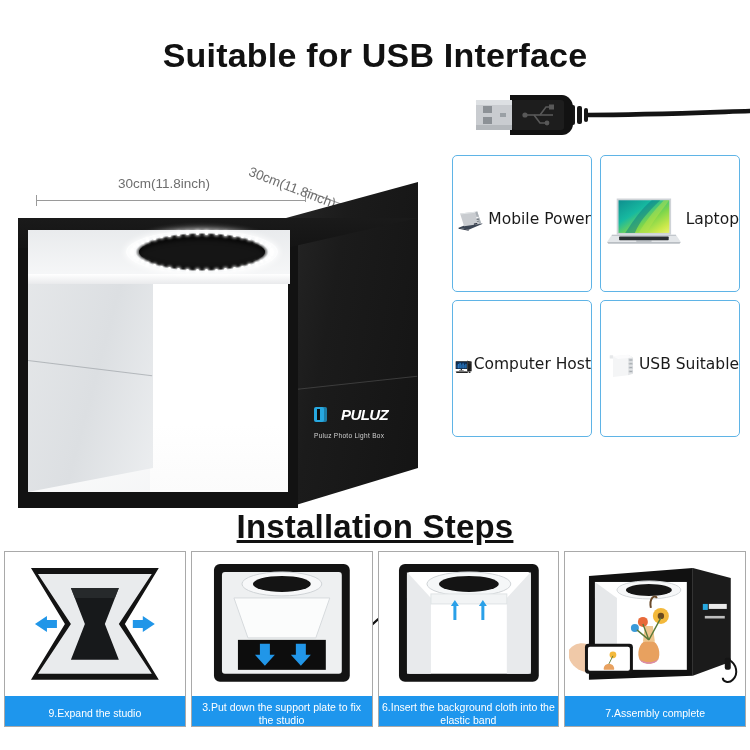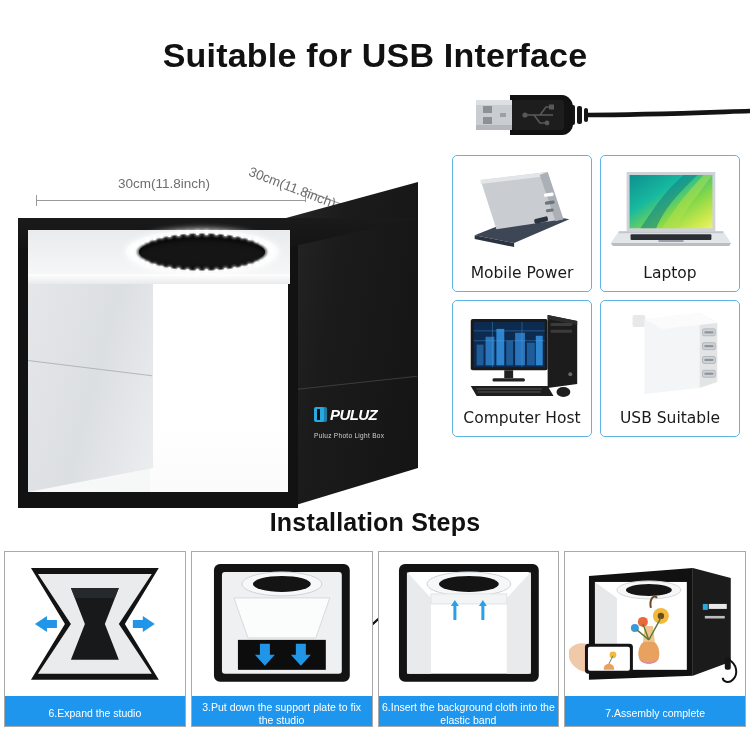--- a/index.html
+++ b/index.html
@@ -11,21 +11,21 @@
     position:relative;
   }
   .page{position:relative;width:750px;height:750px;}
 
   
   .heading{
     position:absolute;left:0;width:750px;text-align:center;
     font-weight:bold;color:#111;letter-spacing:.2px;margin-top:12px;
   }
   #title-usb{top:24px;font-size:34px;}
-  #title-steps{top:496px;font-size:25px;}
+  #title-steps{top:496px;font-size:33px;text-decoration:underline;}
 
   
   .lightbox-area{position:absolute;left:0;top:78px;width:445px;height:400px;}
 
   
   .dimtext{position:absolute;color:#6e6e6e;font-size:13.5px;white-space:nowrap;}
   #dim-top-label{left:118px;top:98px;}
   #dim-side-label{left:252px;top:86px;transform:rotate(21deg);transform-origin:left top;}
   #dim-right-label{left:396px;top:178px;transform:rotate(90deg);transform-origin:left top;}
   .dimline{position:absolute;background:#9a9a9a;}
@@ -103,21 +103,21 @@
     position:absolute;left:268px;top:-26px;width:132px;height:326px;
     background:linear-gradient(100deg,#262626 0%,#1b1b1b 35%,#141414 100%);
     clip-path:polygon(0 36px, 132px 0, 132px 286px, 0 326px);
   }
   .box-right-seam{
     position:absolute;left:268px;top:182px;width:132px;height:1px;
     background:rgba(90,90,90,.55);transform:rotate(-6.2deg);transform-origin:left center;
   }
   
   .brand{position:absolute;left:296px;top:198px;width:96px;text-align:left;}
-  .brand-row{display:flex;align-items:center;gap:3px;}
+  .brand-row{display:flex;align-items:center;gap:14px;}
   .brand-mark{
     width:13px;height:15px;background:#27a8e0;border-radius:2px;position:relative;
     box-shadow:inset -3px 0 0 rgba(0,0,0,.25);
   }
   .brand-mark::before{
     content:"";position:absolute;left:3px;top:2px;width:3px;height:11px;background:#0d0d0d;
   }
   .brand-name{color:#ffffff;font-size:15px;font-weight:bold;letter-spacing:-.6px;font-style:italic;}
   .brand-sub{color:#d2d2d2;font-size:6.5px;margin-top:9px;letter-spacing:.3px;}
 
@@ -125,21 +125,21 @@
   .cable-svg{position:absolute;left:280px;top:372px;}
 
   
   .usbplug{position:absolute;left:470px;top:84px;width:280px;height:62px;}
 
   
   .cards{position:absolute;left:452px;top:155px;width:288px;height:282px;
     display:grid;grid-template-columns:1fr 1fr;grid-template-rows:1fr 1fr;gap:8px;}
   .card{
     border:1.5px solid #5fb4e6;border-radius:5px;background:#fff;
-    display:flex;flex-direction:column;align-items:center;justify-content:flex-start;
+    display:flex;flex-direction:row;align-items:center;justify-content:flex-start;
     position:relative;overflow:hidden;
   }
   .card-art{flex:1;width:100%;position:relative;}
   .card-label{
     font-size:15.5px;color:#1a1a1a;padding-bottom:9px;text-align:center;
     font-family:"DejaVu Sans", sans-serif;
   }
 
   
   .steps{position:absolute;left:4px;top:551px;width:742px;height:176px;
@@ -411,21 +411,21 @@
           <path d="M26 14 L154 14 L120 70 L154 126 L26 126 L60 70 Z" fill="#131313"></path>
           <path d="M33 20 L147 20 L114 70 L147 120 L33 120 L66 70 Z" fill="#e9ebed"></path>
           <path d="M66 34 L114 34 L100 70 L114 106 L66 106 L80 70 Z" fill="#17191b"></path>
           <path d="M66 34 L114 34 L110 44 L70 44 Z" fill="#2a2d30" opacity=".8"></path>
           <g fill="#2196e8">
             <path d="M30 70 L42 62 L42 66 L52 66 L52 74 L42 74 L42 78 Z"></path>
             <path d="M150 70 L138 62 L138 66 L128 66 L128 74 L138 74 L138 78 Z"></path>
           </g>
         </svg>
       </div>
-      <div class="step-cap">6.Expand the studio</div>
+      <div class="step-cap">9.Expand the studio</div>
     </div>
 
     <div class="step">
       <div class="step-art">
         <svg viewBox="0 0 180 140" width="100%" height="100%">
           <rect x="22" y="10" width="136" height="118" rx="6" fill="#131313"></rect>
           <rect x="30" y="18" width="120" height="102" rx="3" fill="#eef0f1"></rect>
           <ellipse cx="90" cy="30" rx="40" ry="12" fill="#f7f8f9" stroke="#cfd3d6"></ellipse>
           <ellipse cx="90" cy="30" rx="29" ry="8" fill="#141414"></ellipse>
           <path d="M42 44 L138 44 L124 84 L56 84 Z" fill="#fbfcfc" stroke="#d6dadd"></path>

